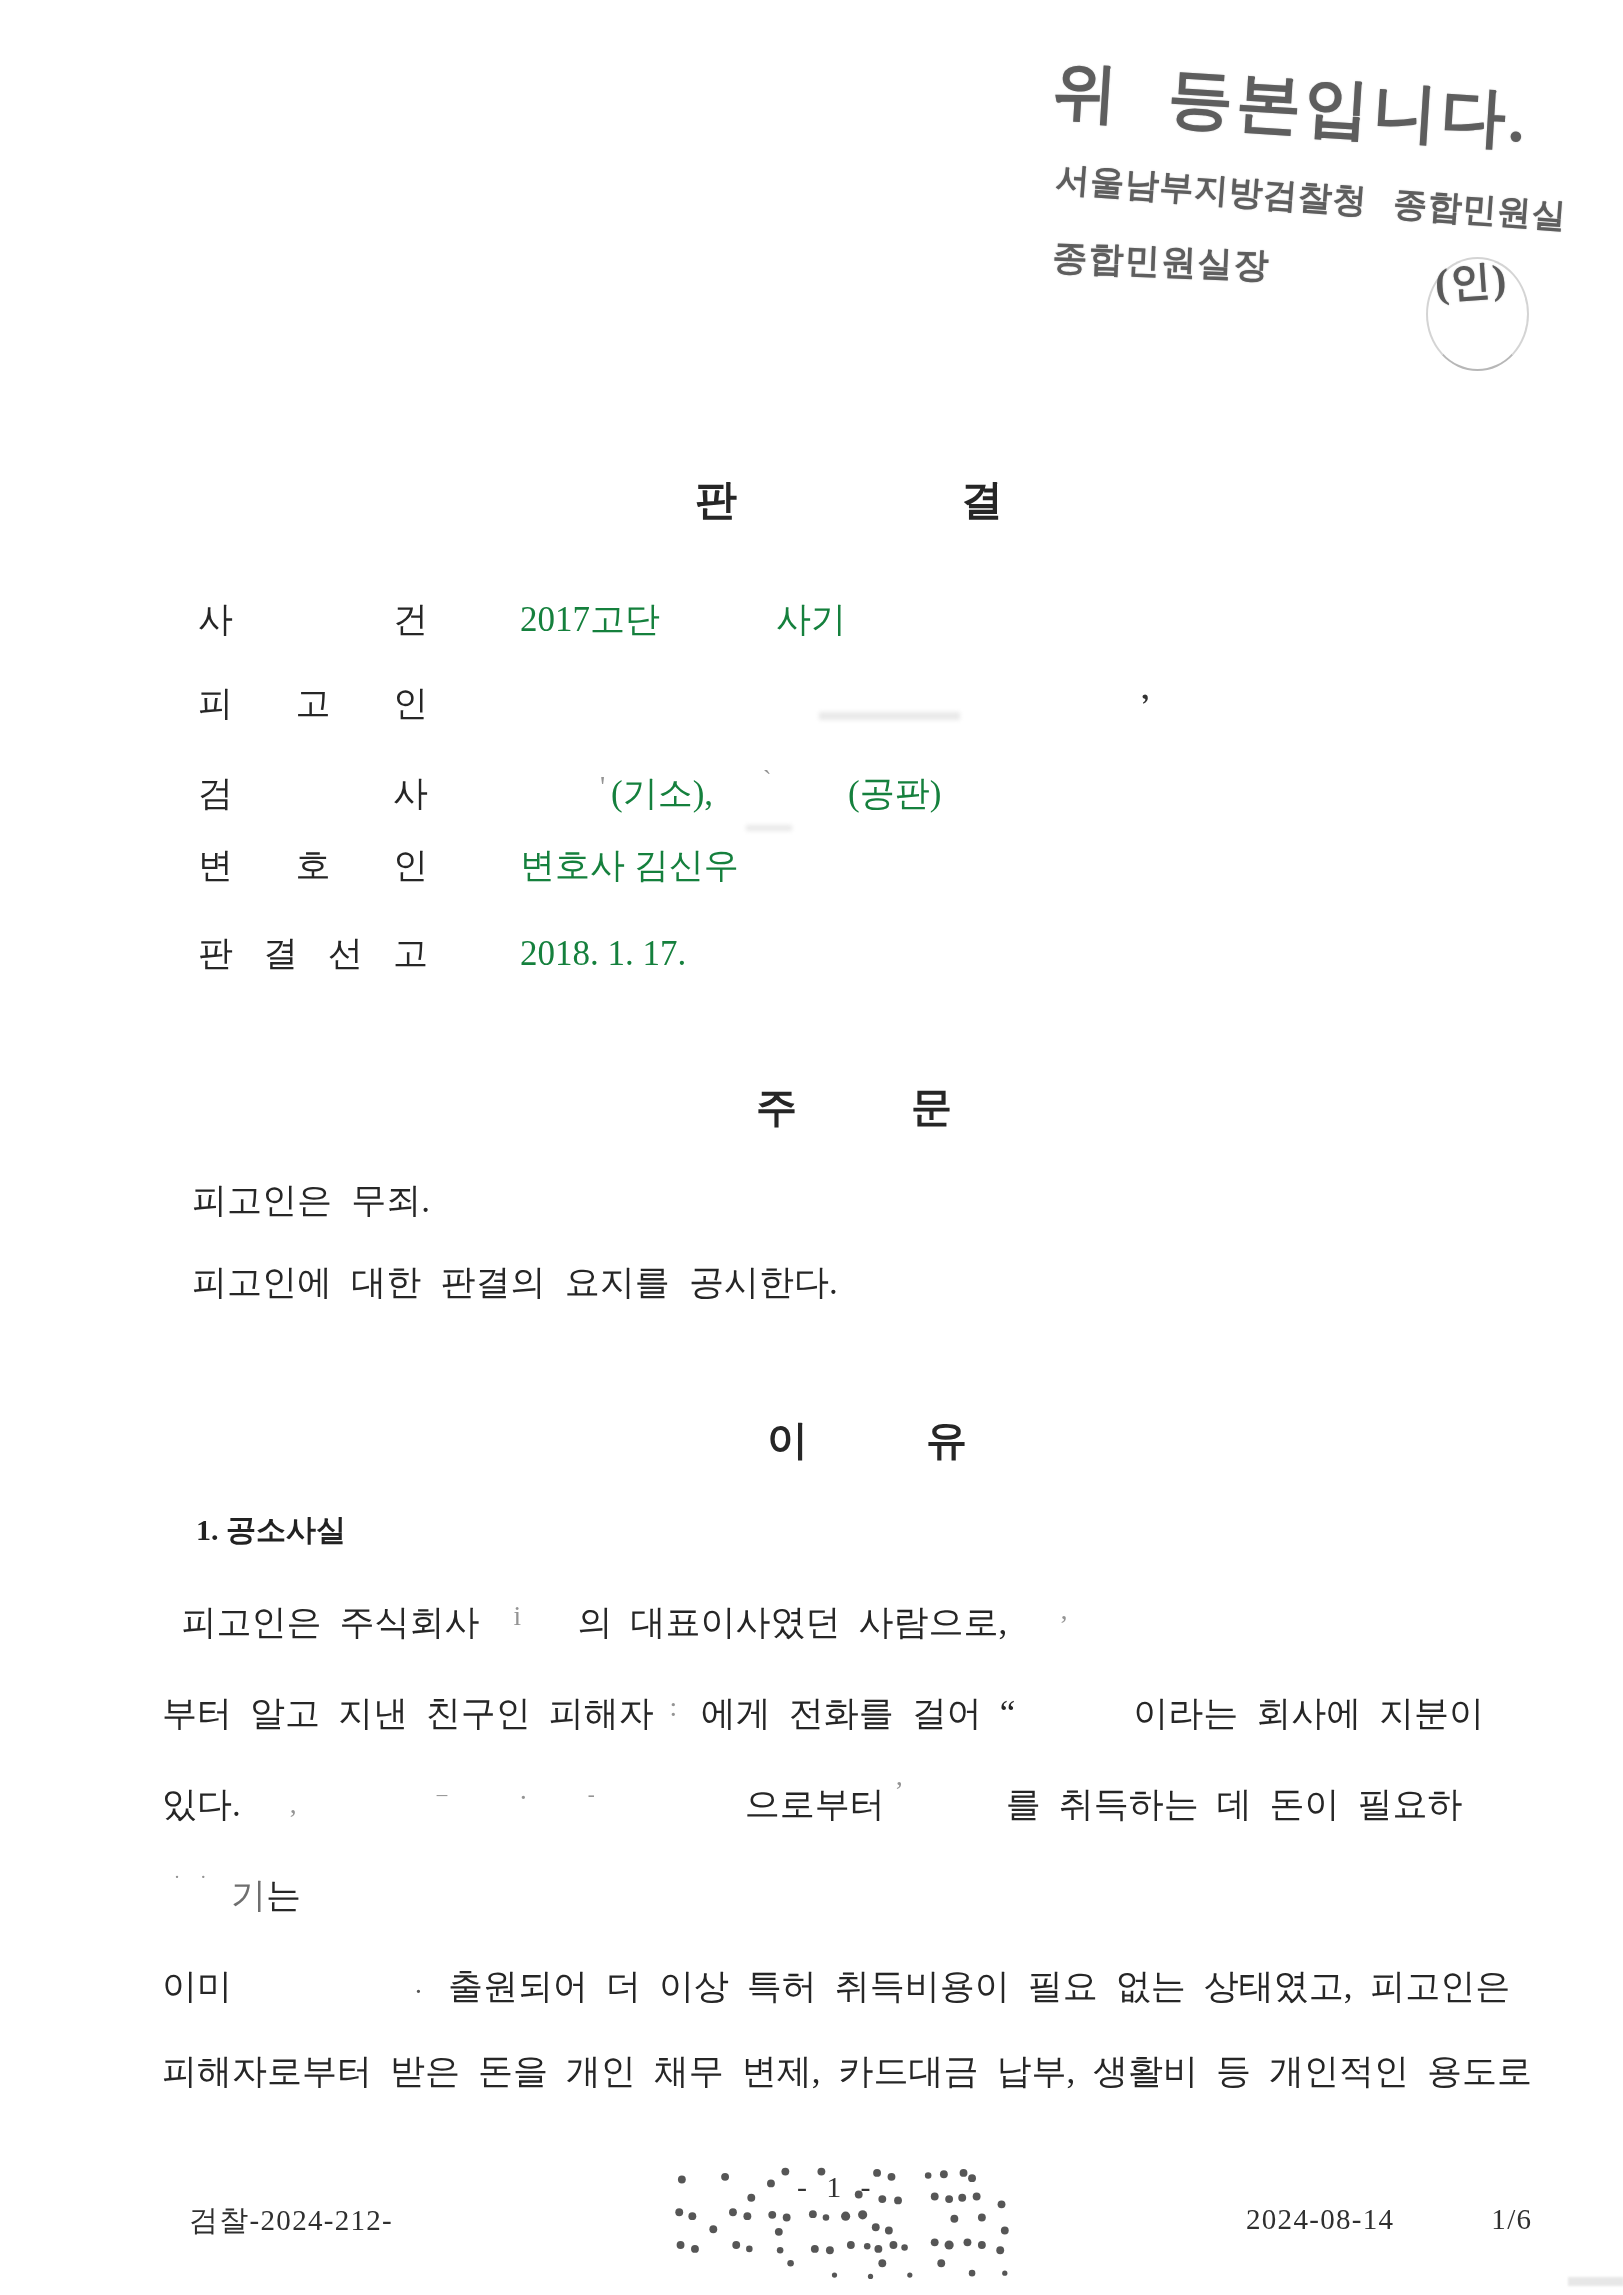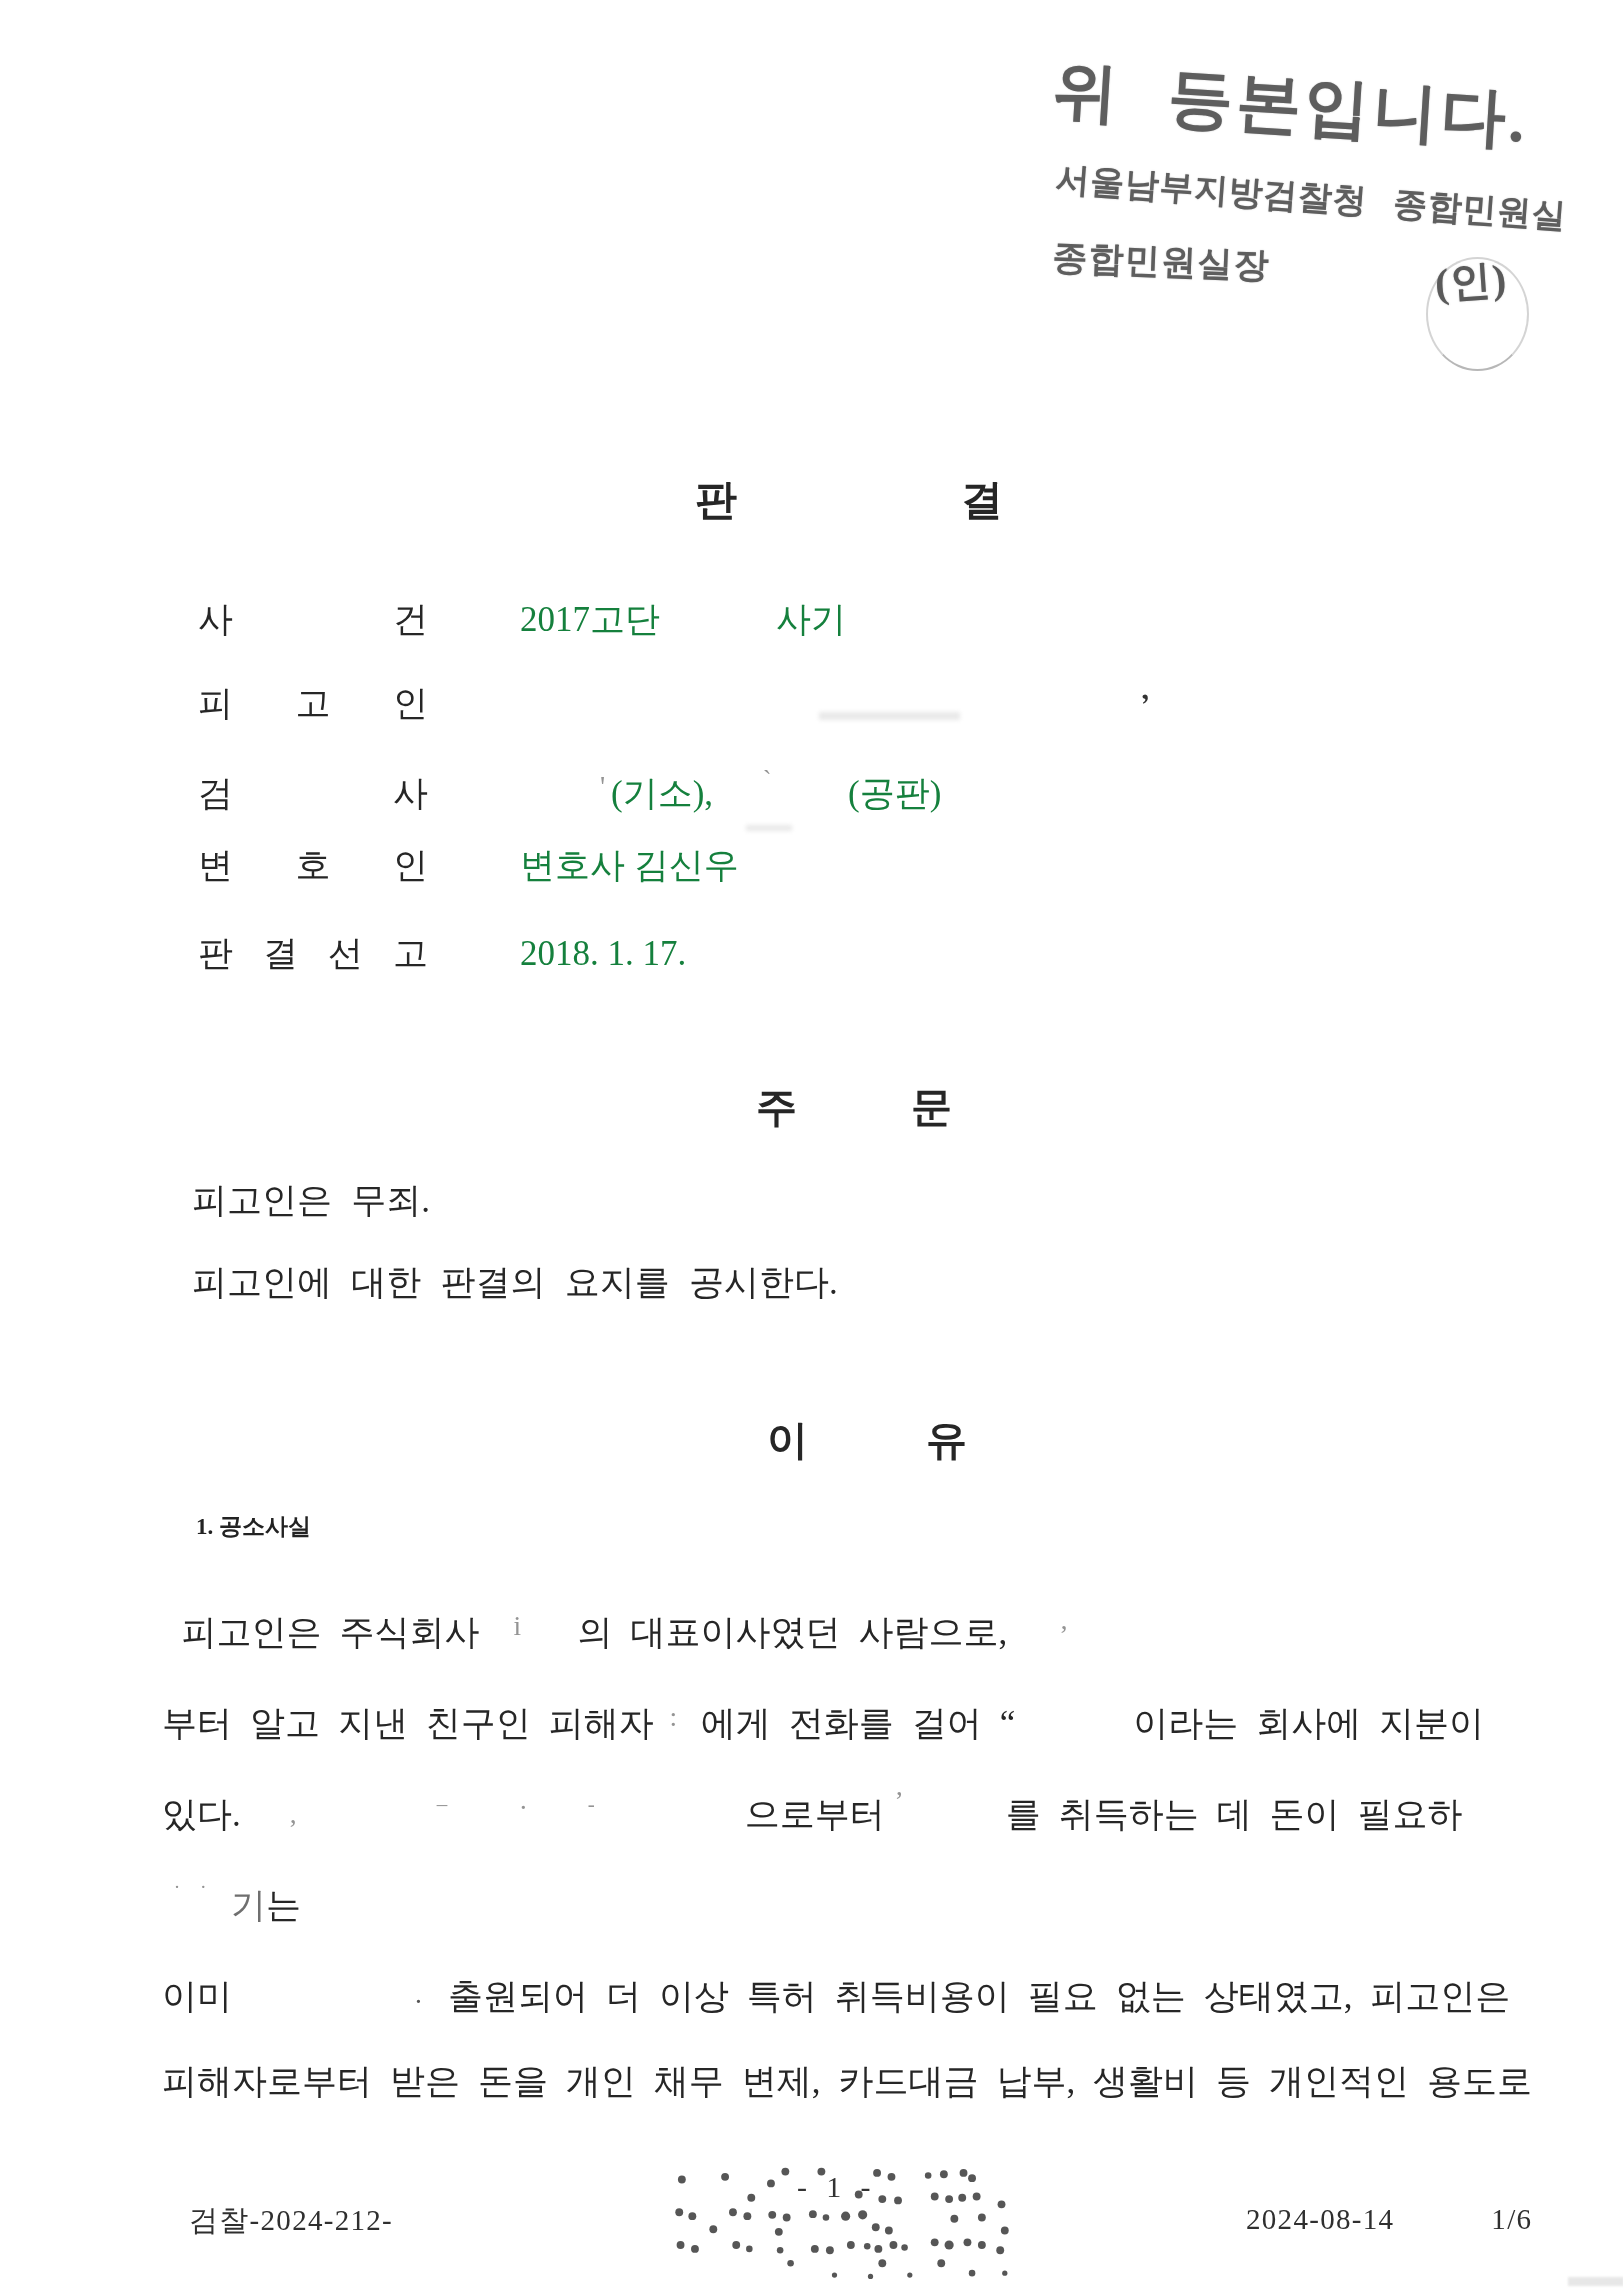--- a/index.html
+++ b/index.html
@@ -31,21 +31,21 @@
   .sec-heading{font-size:41px;font-weight:bold;color:#262626;}
 
   
   .row-label{left:198px;width:230px;font-size:35px;color:#262626;}
   .val{font-size:35px;color:#15803d;}
   .faint{color:#949494;}
   .smudge{background:#9a9a9a;opacity:.22;filter:blur(2px);}
 
   
   .bodyline{left:162px;width:1427px;display:flex;align-items:baseline;
-            font-size:35px;color:#262626;word-spacing:9.2px;white-space:pre;margin-top:10px;}
+            font-size:35px;color:#262626;word-spacing:9.2px;white-space:pre;}
   .seg{flex:none;}
   .gap{display:inline-block;position:relative;height:35px;flex:none;}
   .fnt{position:absolute;color:#949494;font-size:27.5px;top:2.6px;line-height:1;}
   .frag{color:#6f6f6f;}
   .wide-ws{word-spacing:17px;}
   .disp{font-size:35px;color:#262626;word-spacing:10.5px;white-space:pre;}
   .indent1{padding-left:19.6px;}
 
   
   .footer-small{font-size:29px;color:#2f2f2f;letter-spacing:1.3px;}
@@ -114,21 +114,21 @@
       <span>주</span>
       <span>문</span>
     </div>
   <div class="abs disp" style="left:192px;top:1183px">피고인은 무죄.</div>
   <div class="abs disp" style="left:192px;top:1265px">피고인에 대한 판결의 요지를 공시한다.</div>
 
   <div class="abs sec-heading" style="left:767px;top:1420px;width:200px" data-justify="">
       <span>이</span>
       <span>유</span>
     </div>
-  <div class="abs" style="left:196px;top:1515px;font-size:23px;font-weight:bold;color:#222">1. 공소사실</div>
+  <div class="abs" style="left:196px;top:1515px;font-size:30px;font-weight:bold;color:#222">1. 공소사실</div>
 
   <div class="abs bodyline indent1" style="top:1599px">
     <span class="seg">피고인은 주식회사</span><span class="gap" style="width:98px"><span class="fnt" style="left:34px">i</span></span><span class="seg">의 대표이사였던 사람으로,</span><span class="gap" style="width:52px"></span><span class="seg faint" style="font-size:27.5px">’</span>
   </div>
 
   <div class="abs bodyline" style="top:1690px">
     <span class="seg">부터 알고 지낸 친구인 피해자</span><span class="gap" style="width:47px"><span class="fnt" style="left:15.7px">:</span></span><span class="seg">에게 전화를 걸어 “</span><span class="gap" style="width:118px"></span><span class="seg">이라는 회사에 지분이</span>
   </div>
 
   <div class="abs bodyline" style="top:1781px">

